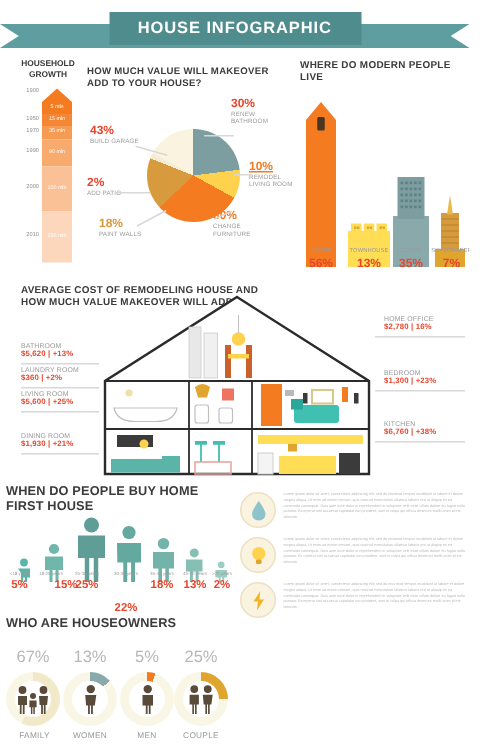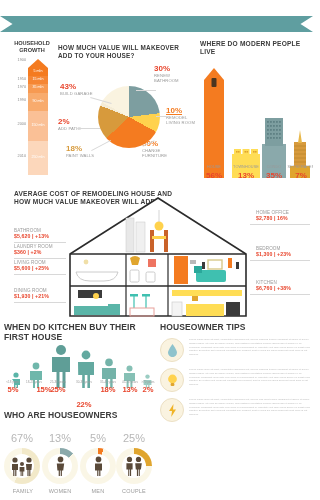--- a/index.html
+++ b/index.html
@@ -89,20 +89,21 @@
   .donut { position:absolute; width:36px; height:36px; border-radius:50%; }
   .donut .hole { position:absolute; left:6px; top:6px; width:24px; height:24px; border-radius:50%; background:#fff; }
   .opct { position:absolute; font-size:11px; color:#b7b7b7; text-align:center; width:40px; }
   .ocap { position:absolute; font-size:5.5px; color:#9a9a9a; text-align:center; width:46px; letter-spacing:.2px; }
 </style>
 </head>
 <body>
 
 <div class="ribbon-wrap">
   <div class="ribbon-tail left"></div>
+  <div class="ribbon-main">HOUSE INFOGRAPHIC</div>
 </div>
 
 <div id="household">
   <div class="hh-head">
     <div>HOUSEHOLD</div>
     <div>GROWTH</div>
   </div>
   <div class="hh-bar">
     <div class="hh-roof"></div>
     <div class="hh-seg" style="height:8px;background:#f47b20;">
@@ -350,21 +351,21 @@
   </div>
   <div class="lead" style="left:250px;top:72px;width:60px;"></div>
   <div class="lbl" style="left:256px;top:92px;">
     <div class="nm">KITCHEN</div>
     <div class="vl">$6,760 | +38%</div>
   </div>
   <div class="lead" style="left:250px;top:106px;width:60px;"></div>
 </div>
 
 <div id="whenbuy">
-  <div class="big-title">WHEN DO KITCHEN BUY THEIR FIRST HOUSE</div>
+  <div class="big-title">WHEN DO PEOPLE BUY HOME FIRST HOUSE</div>
   <div class="people">
     <svg style="position:absolute;left:4px;bottom:0;" width="12" height="16" viewBox="0 0 12 16">
       <circle cx="6" cy="3" r="2.6" fill="#5ab5a8"></circle>
         <path d="M2 7 h8 v6 h-2 v3 h-1.4 v-3 h-1.2 v3 h-1.4 v-6 z" fill="#5ab5a8"></path>
     </svg>
     <svg style="position:absolute;left:22px;bottom:0;" width="16" height="26" viewBox="0 0 16 26">
       <circle cx="8" cy="4" r="3.4" fill="#6fb7ab"></circle>
         <path d="M2 9 h12 v9 h-3 v8 h-2 v-8 h-2 v8 h-2 v-8 h-3 z" fill="#6fb7ab"></path>
     </svg>
     <svg style="position:absolute;left:44px;bottom:0;" width="22" height="44" viewBox="0 0 22 44">
@@ -400,21 +401,20 @@
   <div class="ppct" style="left:-2px;top:63px;width:22px;">5%</div>
   <div class="ppct" style="left:28px;top:63px;width:24px;">15%</div>
   <div class="ppct" style="left:42px;top:63px;width:24px;">25%</div>
   <div class="ppct" style="left:68px;top:78px;width:24px;">22%</div>
   <div class="ppct" style="left:92px;top:63px;width:24px;">18%</div>
   <div class="ppct" style="left:114px;top:63px;width:24px;">13%</div>
   <div class="ppct" style="left:134px;top:63px;width:20px;">2%</div>
 </div>
 
 <div id="tips">
-  <div class="big-title">HOUSEOWNER TIPS</div>
 
   <div class="tip">
     <div class="tipicon">
       <svg width="11" height="13" viewBox="0 0 11 13">
           <path d="M5.5 0 C5.5 0 10 6 10 8.6 A4.5 4.5 0 0 1 1 8.6 C1 6 5.5 0 5.5 0 Z" fill="#8fc3cc"></path>
         </svg>
     </div>
     <div class="lorem">Lorem ipsum dolor sit amet, consectetur adipiscing elit, sed do eiusmod tempor incididunt ut labore et dolore magna aliqua. Ut enim ad minim veniam, quis nostrud exercitation ullamco laboris nisi ut aliquip ex ea commodo consequat. Duis aute irure dolor in reprehenderit in voluptate velit esse cillum dolore eu fugiat nulla pariatur. Excepteur sint occaecat cupidatat non proident, sunt in culpa qui officia deserunt mollit anim id est laborum.</div>
   </div>
 

